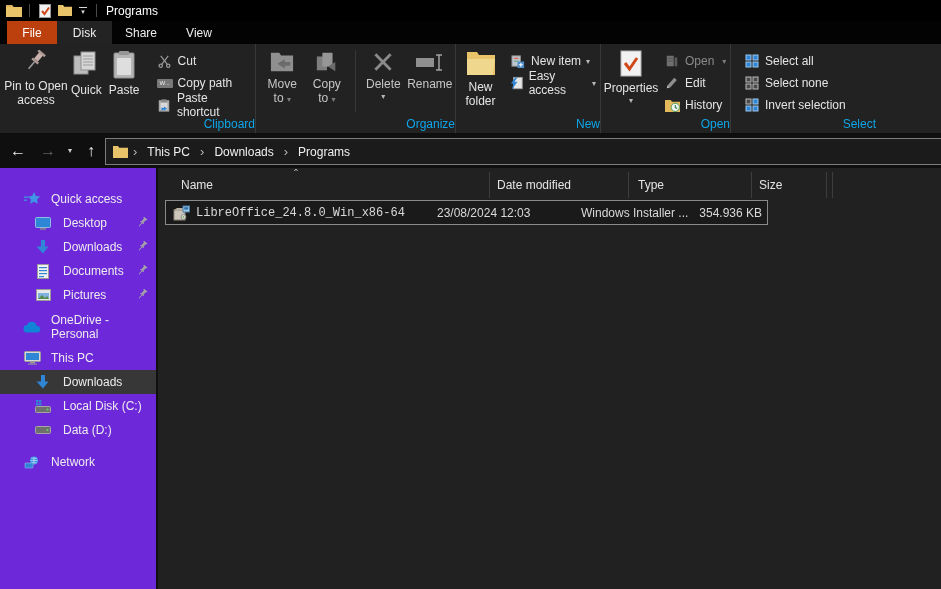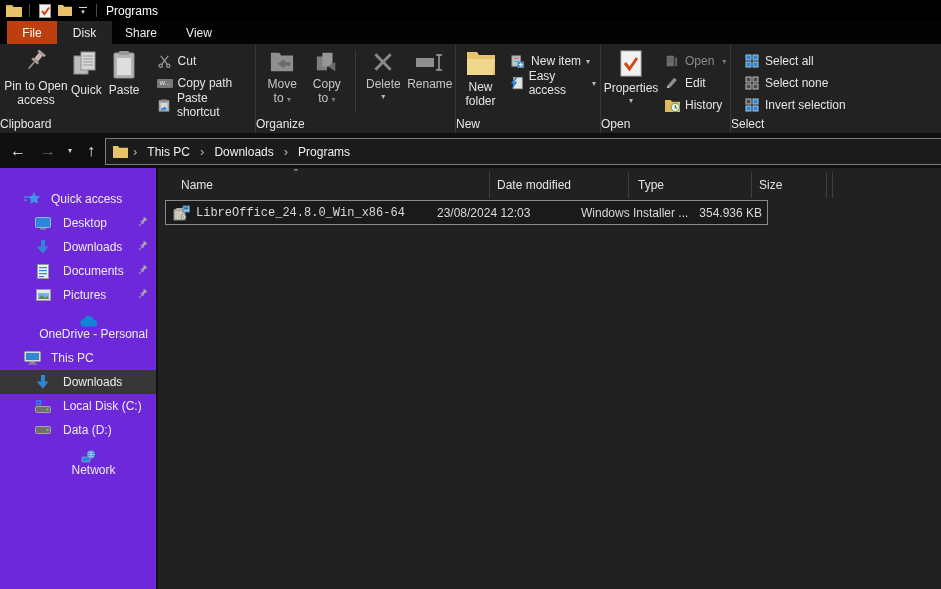--- a/index.html
+++ b/index.html
@@ -22,21 +22,21 @@
   .tabbar { position:absolute; top:21px; left:0; right:0; height:23px; background:#030303;
     display:flex; padding-left:7px; }
   .tab { display:flex; align-items:center; justify-content:center; color:#ededed; }
   .tab.file { width:50px; background:#bc3f0e; color:#fff; }
   .tab.home { width:55px; background:#232323; }
   .tab.plain { width:58px; }
   
   .ribbon { position:absolute; top:44px; left:0; right:0; height:89px; background:#222222; display:flex; }
   .rgroup { position:relative; height:100%; border-right:1px solid #383838; padding:4px 0 0 4px; }
   .rgroup:last-child { border-right:none; }
-  .rgroup-label { position:absolute; bottom:2px; left:0; right:0; text-align:left; color:#e5e5e5; }
+  .rgroup-label { position:absolute; bottom:2px; left:0; right:0; text-align:right; color:#0ea5e9; }
   .rbody { display:flex; height:72px; }
   .bigbtn { display:flex; flex-direction:column; align-items:center; padding-top:2px;
     text-align:center; line-height:1.2; color:#e4e4e4; }
   .bigbtn .lbl { margin-top:3px; }
   .bigbtn .below-caret { font-size:8px; color:#b8b8b8; line-height:7px; margin-top:2px; }
   .bigbtn.dim { color:#c6c6c6; }
   .dcaret { font-size:8px; color:#b8b8b8; }
   .dcaret.dim { color:#7c7c7c; }
   .smallcol { display:flex; flex-direction:column; justify-content:flex-start; padding-top:2px; }
   .sbtn { display:flex; align-items:center; height:22px; color:#e4e4e4; padding:0 4px; }
@@ -61,21 +61,21 @@
   .bodywrap { position:absolute; top:168px; left:0; right:0; bottom:0; display:flex; }
   .sidebar { width:156px; background:#6d28d9; padding-top:19px; flex:none; }
   .srow { position:relative; display:flex; align-items:center; height:24px; color:#ececec; }
   .srow .sicon { width:20px; display:flex; justify-content:center; flex:none; }
   .srow.lvl0 { padding-left:22px; }
   .srow.lvl0 .slabel { margin-left:9px; }
   .srow.lvl1 { padding-left:33px; }
   .srow.lvl1 .slabel { margin-left:10px; }
   .srow.sel { background:#373737; }
   .spin { position:absolute; right:8px; top:6px; }
-  .gap8 { margin-top:8px;flex-direction:column; } .gap7 { margin-top:7px; }
+  .gap8 { margin-top:8px; } .gap7 { margin-top:7px; }
   
   .content { flex:1; background:#212121; border-left:2px solid #101010; position:relative; }
   .colheaders { position:absolute; top:4px; left:0; height:26px; display:flex; color:#e4e4e4; }
   .col { display:flex; align-items:center; border-right:1px solid #3d3d3d; height:100%; }
   .col.c-name { width:332px; padding-left:23px; position:relative; }
   .col.c-date { width:139px; padding-left:7px; }
   .col.c-type { width:123px; padding-left:9px; }
   .col.c-size { width:75px;  padding-left:7px; }
   .col.c-tail { width:6px; }
   .sortmark { position:absolute; top:-4px; left:136px; color:#bdbdbd; font-size:12px; }

